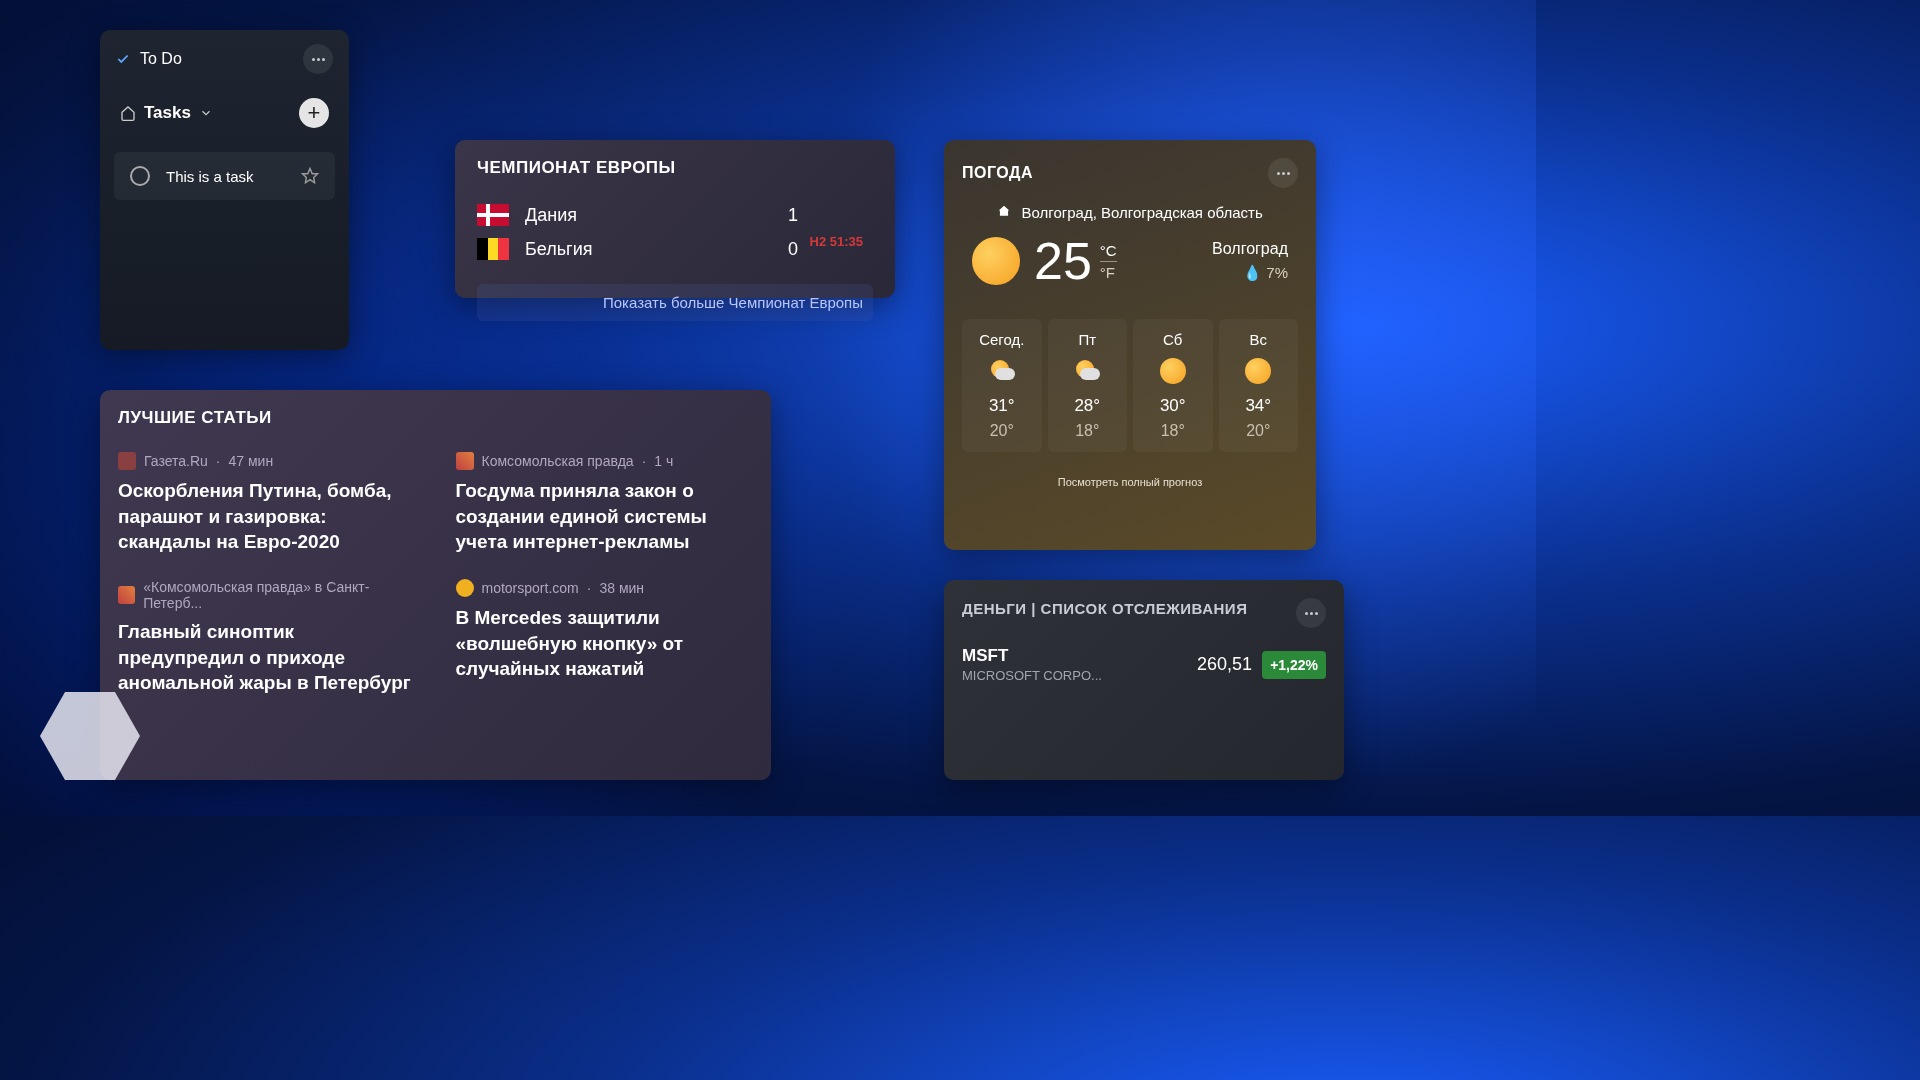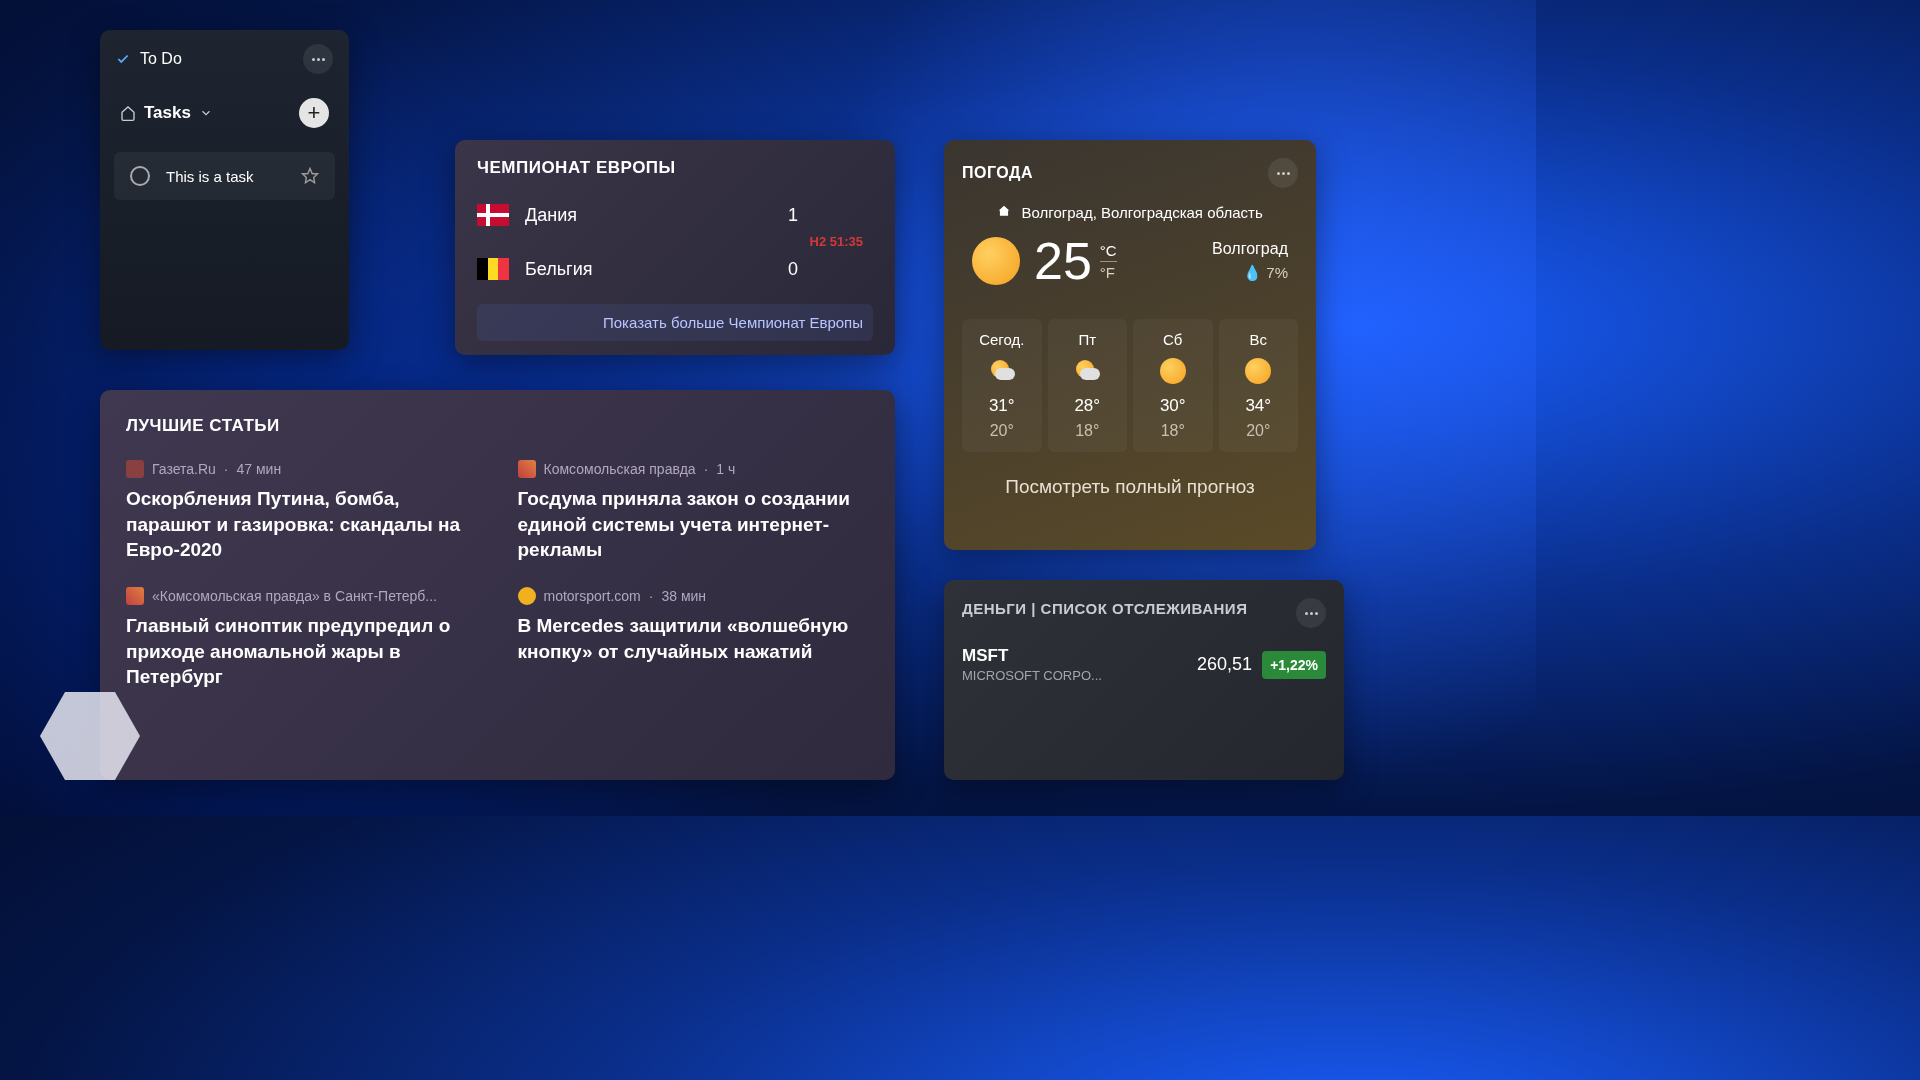--- a/index.html
+++ b/index.html
@@ -33,40 +33,40 @@
 .todo-add { margin-left: auto; width: 30px; height: 30px; border-radius: 50%;
   background: #e5e5e5; color: #222; display: flex; align-items: center; justify-content: center;
   font-size: 22px; font-weight: 500; cursor: pointer; }
 .todo-task { margin: 14px 14px 0; padding: 14px 16px; background: rgba(255,255,255,0.05);
   border-radius: 6px; display: flex; align-items: center; gap: 16px; }
 .todo-circle { width: 20px; height: 20px; border: 2px solid #aaa; border-radius: 50%; cursor: pointer; }
 .todo-task-text { flex: 1; font-size: 15px; }
 .todo-star { width: 18px; height: 18px; cursor: pointer; }
 
 
-.sports { left: 455px; top: 140px; width: 440px; height: 215px;
+.sports { left: 455px; top: 140px; width: 440px; height: 158px;
   background: linear-gradient(135deg, #3a3548 0%, #2a2838 100%); padding: 18px 22px; }
 .sports-title { font-size: 17px; font-weight: 600; letter-spacing: 0.5px; margin-bottom: 20px; }
-.match-row { display: flex; align-items: center; padding: 6px 0; position: relative; margin-top: 20px; }
+.match-row { display: flex; align-items: center; padding: 6px 0; position: relative; }
 .flag { width: 32px; height: 22px; margin-right: 16px; }
 .flag-dk { background: #c60c30; position: relative; }
 .flag-dk::before { content: ''; position: absolute; left: 9px; top: 0; width: 4px; height: 100%; background: #fff; }
 .flag-dk::after { content: ''; position: absolute; left: 0; top: 9px; width: 100%; height: 4px; background: #fff; }
 .flag-be { display: flex; }
 .flag-be span { flex: 1; }
 .flag-be span:nth-child(1){ background:#000; } .flag-be span:nth-child(2){ background:#fdda24; } .flag-be span:nth-child(3){ background:#ef3340; }
 .team-name { font-size: 18px; flex: 1; }
 .score { font-size: 18px; width: 40px; text-align: center; margin-right: 60px; }
 .match-status { position: absolute; right: 10px; top: 36px; color: #d63838; font-size: 13px; font-weight: 600; }
 .sports-link { text-align: right; margin-top: 18px; padding: 10px;
   background: rgba(80,100,180,0.18); border-radius: 6px; font-size: 15px; color: #b8c5ff; cursor: pointer; }
 
 
-.news { left: 100px; top: 390px; width: 795px; height: 390px;
-  background: linear-gradient(135deg, #403850 0%, #2f2a3e 100%); padding: 26px; }
+.news { left: 100px; top: 390px; width: 671px; height: 390px;
+  background: linear-gradient(135deg, #403850 0%, #2f2a3e 100%); padding: 18px; }
 .news-title { font-size: 17px; font-weight: 600; letter-spacing: 0.5px; margin-bottom: 24px; }
 .news-grid { display: grid; grid-template-columns: 1fr 1fr; gap: 24px 40px; }
 .news-item { cursor: pointer; }
 .news-meta { display: flex; align-items: center; gap: 8px; margin-bottom: 8px; color: #b0a8c0; font-size: 14px; }
 .news-src-icon { width: 18px; height: 18px; border-radius: 3px; background: #8a4040; display: inline-block; }
 .news-src-icon.kp { background: linear-gradient(45deg,#c04040,#e08040); }
 .news-src-icon.ms { background: #f0b020; border-radius: 50%; }
 .news-headline { font-size: 19px; font-weight: 600; line-height: 1.35; }
 
 
@@ -90,21 +90,21 @@
 .fc-label { font-size: 15px; margin-bottom: 10px; }
 .fc-icon { width: 26px; height: 26px; margin: 6px auto 12px; }
 .fc-cloud { position: relative; }
 .fc-cloud::before { content:''; position:absolute; left:2px; top:2px; width:18px; height:18px;
   background: radial-gradient(circle at 35% 35%, #ffd060, #f5a020); border-radius:50%; }
 .fc-cloud::after { content:''; position:absolute; left:6px; top:10px; width:20px; height:12px;
   background:#e0e0e0; border-radius:10px; }
 .fc-sun { border-radius:50%; background: radial-gradient(circle at 35% 35%, #ffd060, #f5a020); }
 .fc-hi { font-size: 17px; margin-bottom: 6px; }
 .fc-lo { font-size: 16px; color: #c8c0b0; }
-.weather-link { text-align: center; margin-top: 24px; font-size: 19px; color: #e8e0d0; cursor: pointer; }
+.weather-link { text-align: center; margin-top: 24px; font-size: 11px; color: #e8e0d0; cursor: pointer; }
 
 
 .money { left: 944px; top: 580px; width: 400px; height: 200px;
   background: linear-gradient(135deg, #2e3138 0%, #24272e 100%); padding: 18px; }
 .money-header { display: flex; align-items: flex-start; }
 .money-title { font-size: 15px; font-weight: 600; letter-spacing: 0.5px; line-height: 1.4; color: #c8ccd4; }
 .stock-row { display: flex; align-items: center; margin-top: 18px; cursor: pointer; }
 .stock-sym { font-size: 17px; font-weight: 600; }
 .stock-name { font-size: 13px; color: #a0a6b0; margin-top: 2px; }
 .stock-left { flex: 1; }

